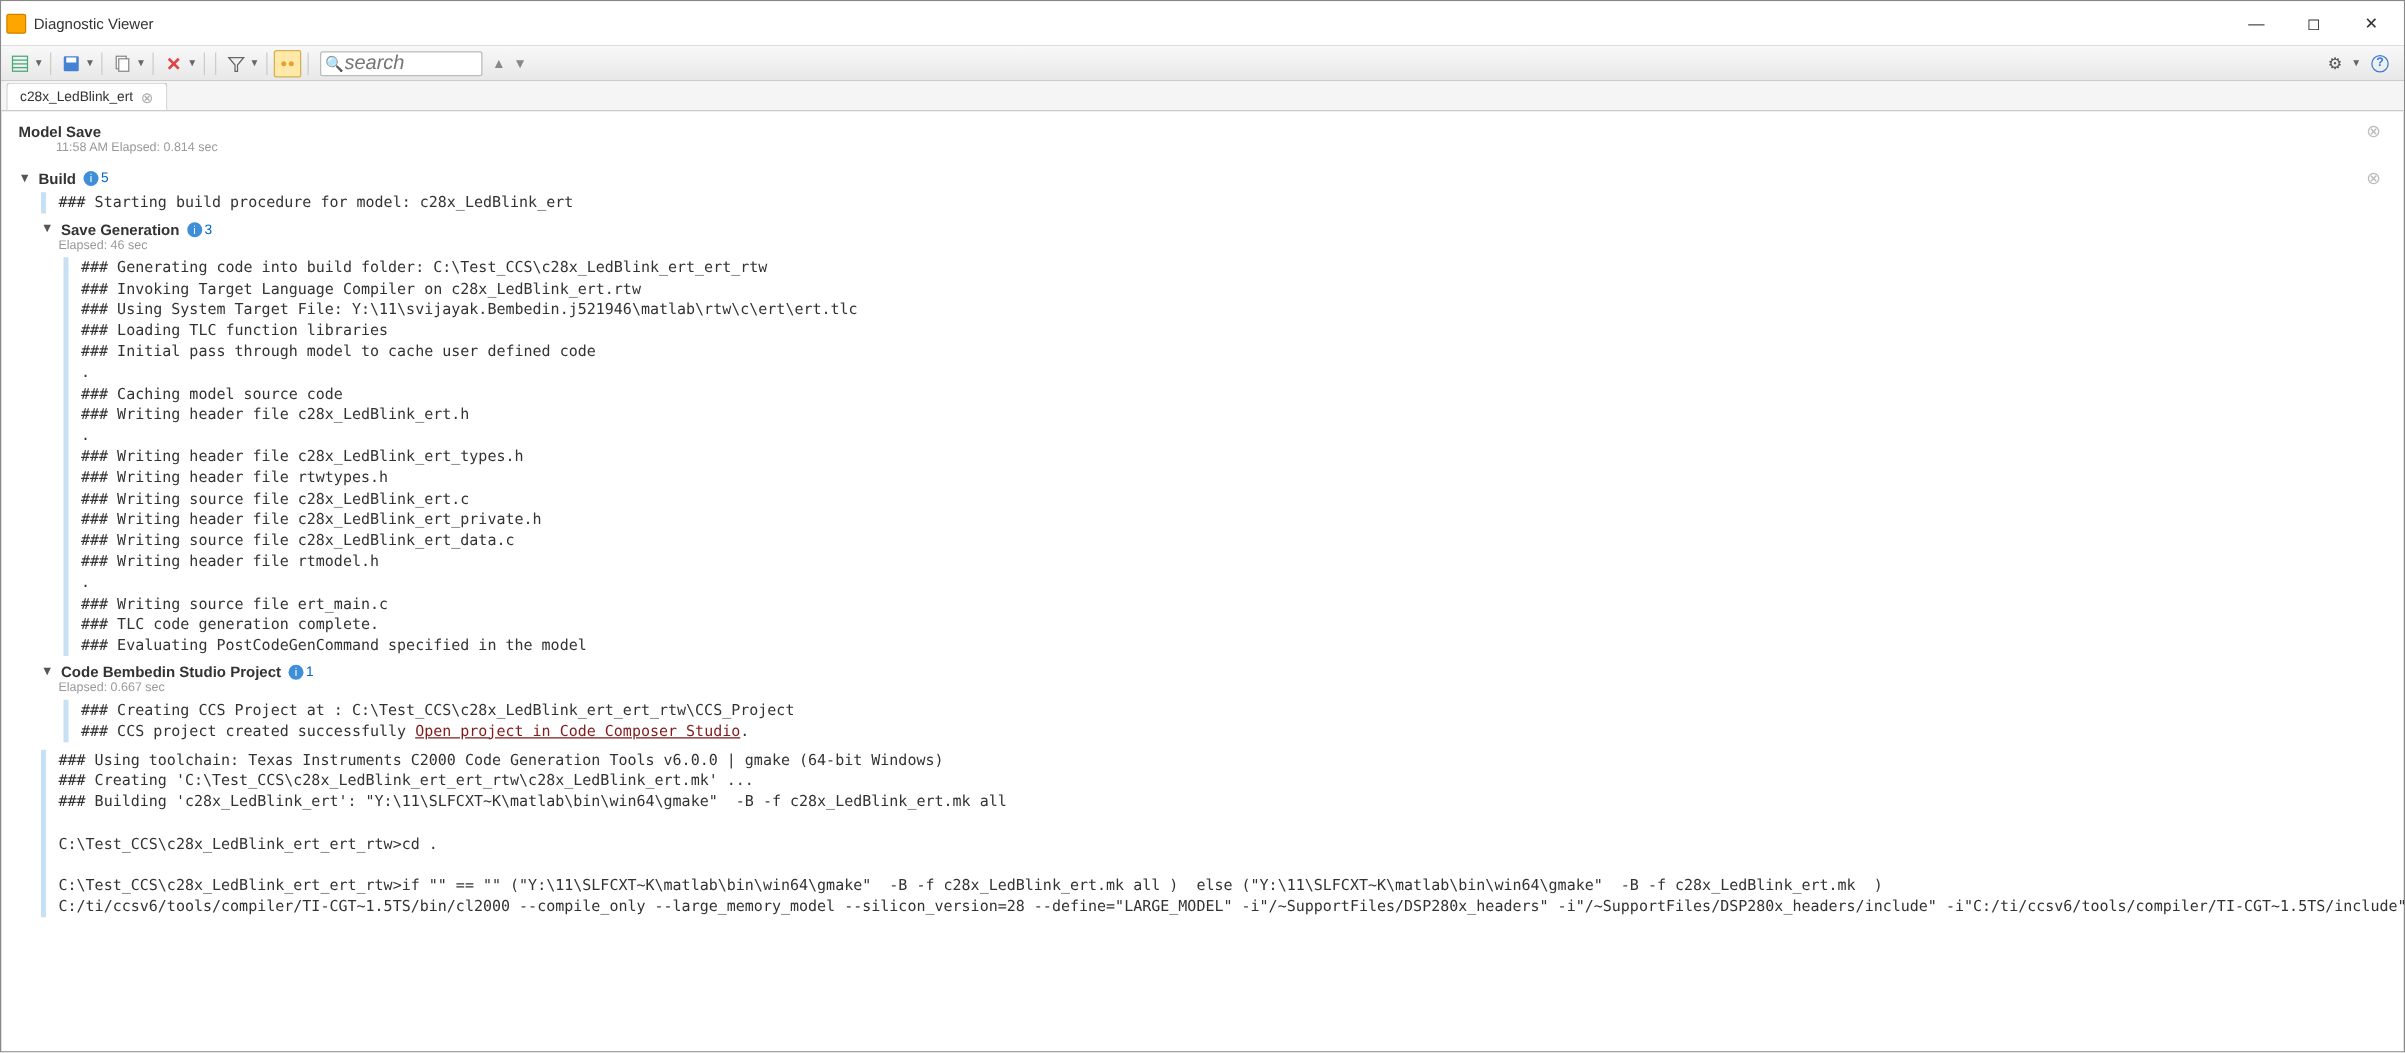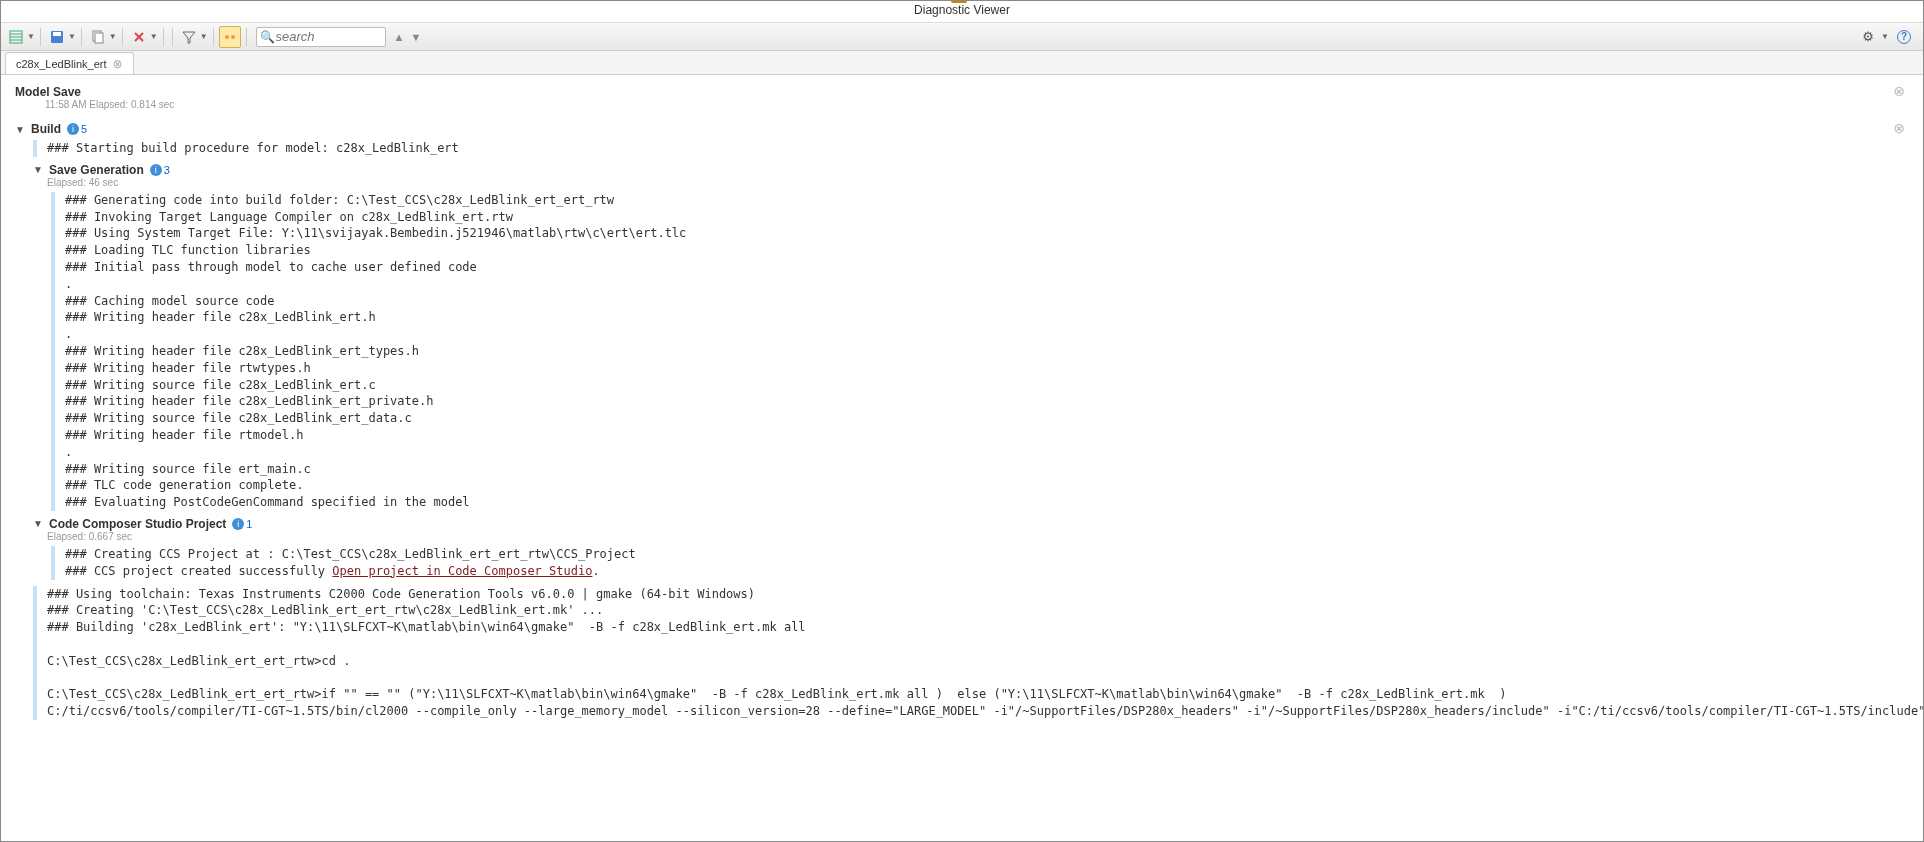--- a/index.html
+++ b/index.html
@@ -1,28 +1,28 @@
 <!DOCTYPE html>
 <html><head>
 <meta charset="utf-8">
 <style>
 * { margin: 0; padding: 0; box-sizing: border-box; }
 body { font-family: "Segoe UI", Tahoma, sans-serif; font-size: 12px; color: #333; background: #fff; overflow: hidden; }
 .window { width: 1924px; height: 842px; border: 1px solid #888; display: flex; flex-direction: column; background: #fff; }
-.titlebar { height: 22px; background: #fff; border-bottom: 1px solid #ddd; display: flex; align-items: center; padding: 0 4px; flex-direction: column; }
+.titlebar { height: 36px; background: #fff; border-bottom: 1px solid #ddd; display: flex; align-items: center; padding: 0 4px; }
 .titlebar-icon { width: 16px; height: 16px; background: #ffa500; border: 1px solid #cc8400; margin-right: 6px; border-radius: 2px; }
 .titlebar-title { flex: 1; font-size: 12px; }
 .titlebar-btns { display: flex; gap: 18px; padding-right: 8px; }
 .titlebar-btn { width: 28px; height: 20px; display: flex; align-items: center; justify-content: center; cursor: pointer; font-size: 13px; }
 .toolbar { height: 28px; background: linear-gradient(#f8f8f8,#e8e8e8); border-bottom: 1px solid #ccc; display: flex; align-items: center; padding: 0 4px; gap: 2px; }
 .tb-btn { width: 22px; height: 22px; display: flex; align-items: center; justify-content: center; cursor: pointer; border: 1px solid transparent; border-radius: 2px; }
 .tb-sep { width: 1px; height: 18px; background: #ccc; margin: 0 3px; }
 .tb-dd { font-size: 8px; color: #666; margin-left: -2px; }
 .searchbox { margin-left: 4px; display: flex; align-items: center; border: 1px solid #bbb; border-radius: 2px; background: #fff; height: 20px; width: 130px; padding: 0 4px; }
-.searchbox input { border: none; outline: none; width: 100px; font-size: 13px; font-style: italic; color: #888; background: transparent; }
+.searchbox input { border: none; outline: none; width: 100px; font-size: 16px; font-style: italic; color: #888; background: transparent; }
 .nav-arrows { margin-left: 6px; display: flex; gap: 6px; }
 .nav-arrow { color: #888; font-size: 11px; cursor: pointer; }
 .toolbar-right { margin-left: auto; display: flex; gap: 6px; align-items: center; padding-right: 6px; }
 .gear-icon, .help-icon { width: 18px; height: 18px; display:flex; align-items:center; justify-content:center; cursor:pointer; color:#555; font-size:13px; }
 .tabbar { height: 24px; background: #f5f5f5; border-bottom: 1px solid #ccc; display: flex; align-items: flex-end; padding-left: 4px; }
 .tab { height: 22px; padding: 0 10px; background: #fff; border: 1px solid #ccc; border-bottom: none; border-radius: 3px 3px 0 0; display: flex; align-items: center; gap: 6px; font-size: 11px; }
 .tab-close { color: #aaa; font-size: 12px; cursor: pointer; }
 .content { flex: 1; overflow-y: scroll; padding: 6px 14px 20px 14px; position: relative; }
 .section-hdr { display: flex; align-items: center; gap: 6px; font-weight: bold; font-size: 12px; margin-top: 4px; }
 .section-sub { font-size: 10px; color: #999; margin-left: 30px; }
@@ -179,21 +179,21 @@
 ### Writing header file rtmodel.h
 .
 ### Writing source file ert_main.c
 ### TLC code generation complete.
 ### Evaluating PostCodeGenCommand specified in the model</div>
     </div>
 
     <div class="subsection">
       <div class="sub-hdr">
         <span class="disclosure">▼</span>
-        <span>Code Composer Studio Project</span>
+        <span>Code Bembedin Studio Project</span>
         <span class="info-badge">
           <span class="info-circle">i</span>
           <span>1</span>
         </span>
       </div>
       <div class="sub-elapsed">Elapsed: 0.667 sec</div>
       <div class="log-block"><span style="white-space:pre">### Creating CCS Project at : C:\Test_CCS\c28x_LedBlink_ert_ert_rtw\CCS_Project
 ### CCS project created successfully </span><span class="link">Open project in Code Composer Studio</span><span>.</span></div>
     </div>
 

